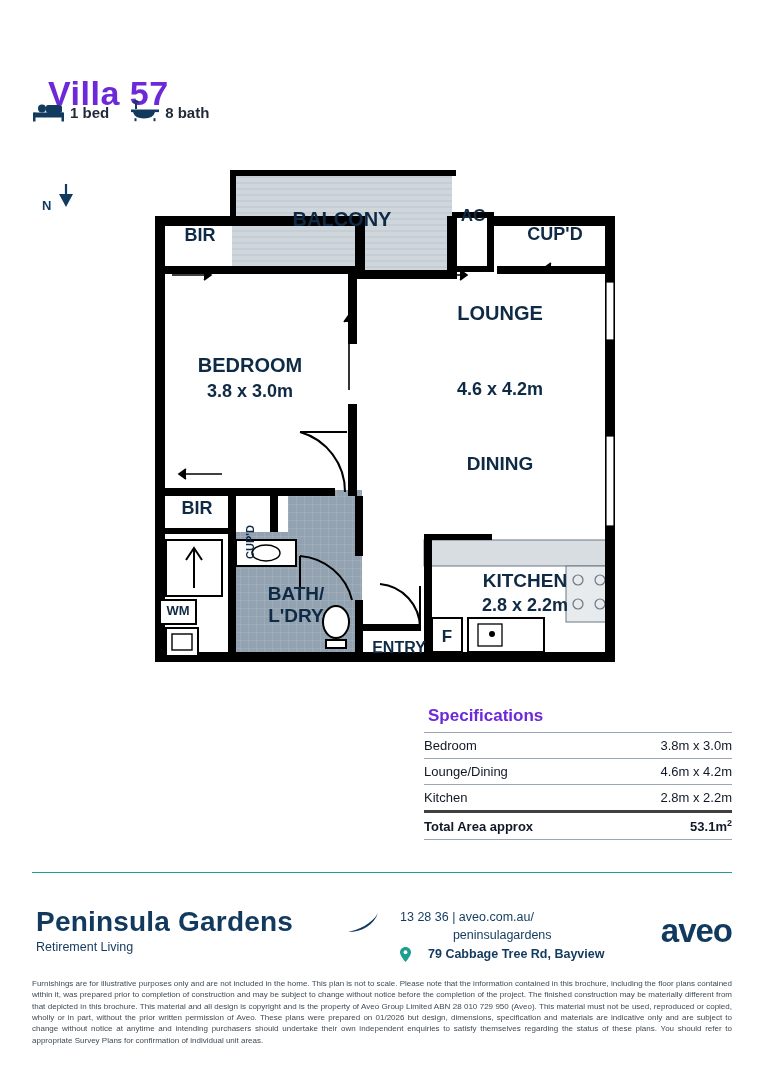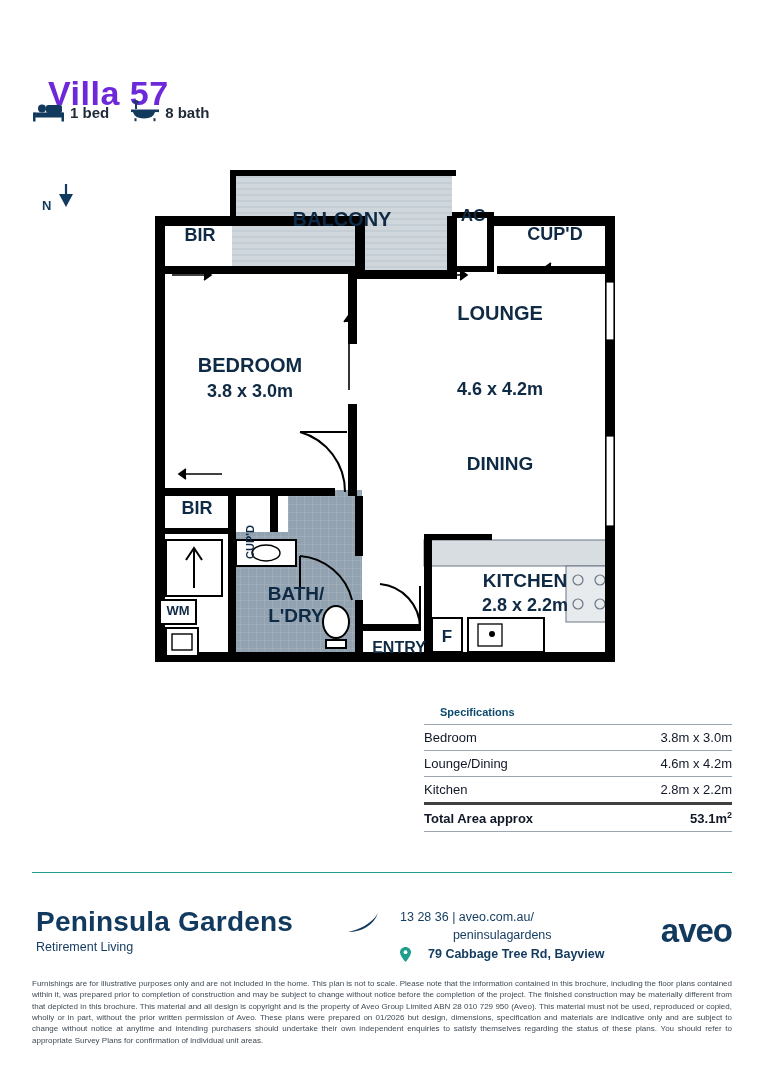--- a/index.html
+++ b/index.html
@@ -85,24 +85,24 @@
   
   .specs {
     position: absolute;
     left: 424px;
     top: 706px;
     width: 308px;
     font-size: 13px;
     color: #111827;
   }
   .specs h3 {
-    margin: 0 0 6px 16px;
-    font-size: 11px;
-    font-weight: bold;
-    color: #0c4a6e;
+    margin: 0 0 6px 4px;
+    font-size: 17px;
+    font-weight: bold;
+    color: #6d28d9;
   }
   .spec-row {
     display: flex;
     justify-content: space-between;
     align-items: baseline;
     padding: 5px 0 5px 0;
     border-top: 1px solid #9aa6b2;
     font-size: 13px;
   }
   .spec-row .k { color: #111827; }

